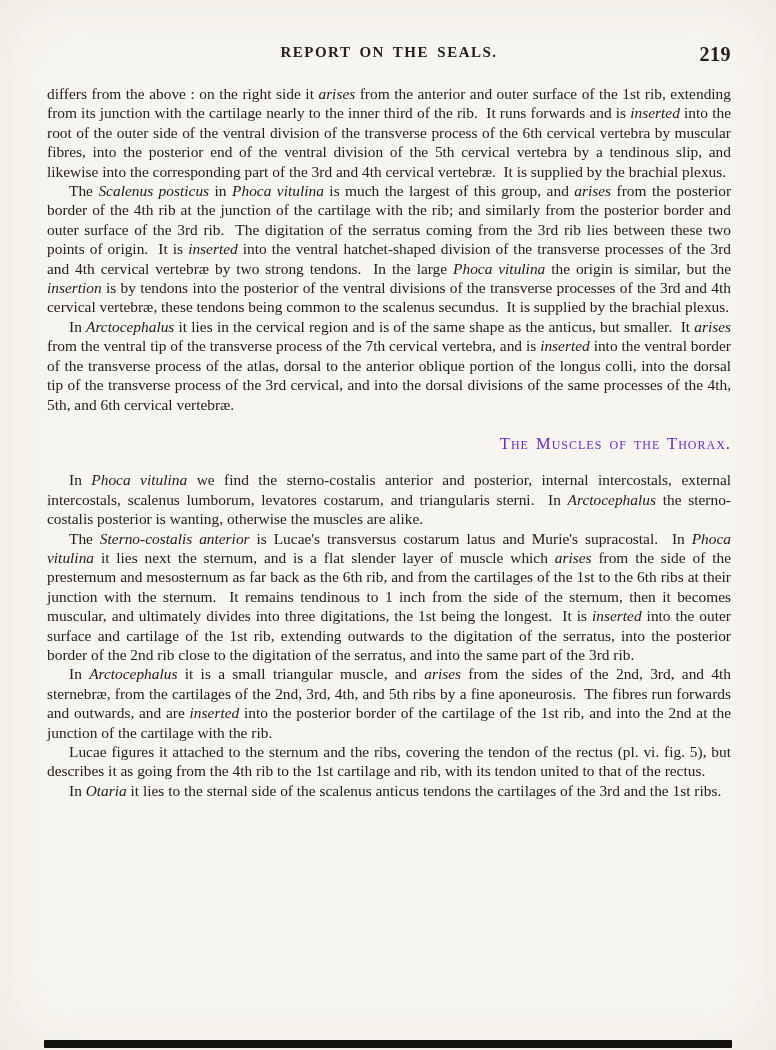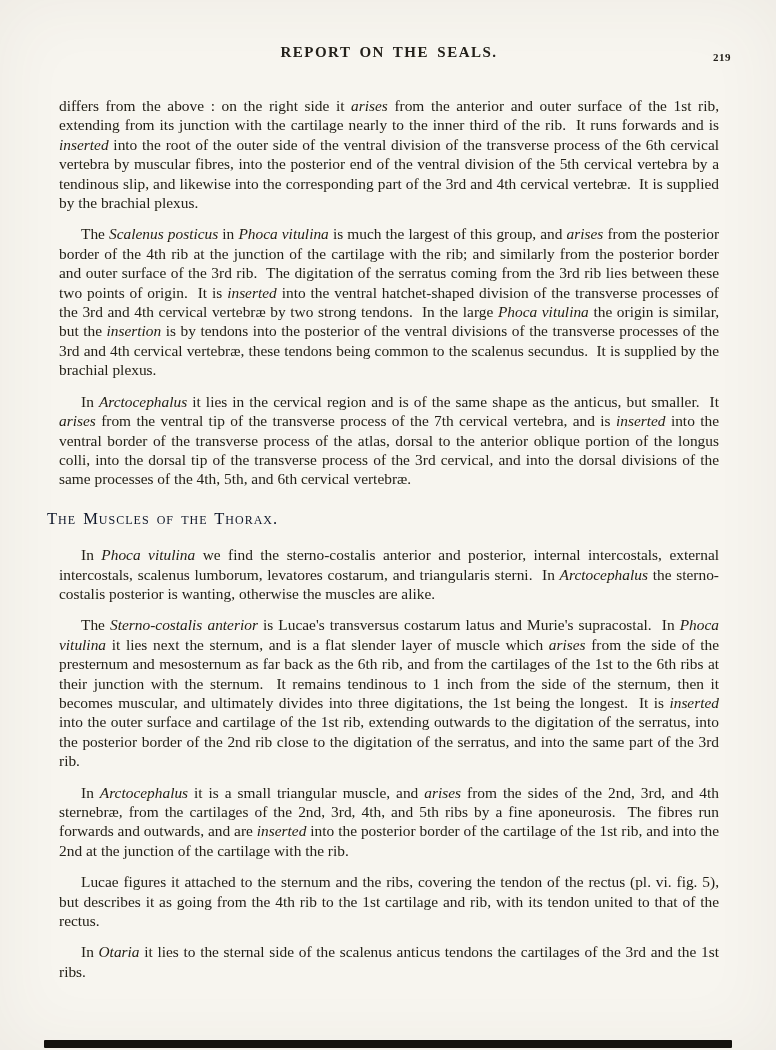--- a/index.html
+++ b/index.html
@@ -33,54 +33,53 @@
     font-size: 15px;
     font-weight: bold;
     letter-spacing: 1.5px;
     word-spacing: 3px;
     color: #23201a;
   }
   .page-number {
     position: absolute;
     right: 0;
     top: -1px;
-    font-size: 11px;
+    font-size: 20px;
     font-weight: bold;
     letter-spacing: 0.5px;
     color: #23201a;
-    margin-top: 8px;
   }
   .body-text {
     position: absolute;
     top: 84px;
     left: 47px;
     width: 684px;
     font-size: 15.4px;
     line-height: 19.4px;
     text-align: justify;
     color: #242118;
   }
   .paragraph {
-    margin: 12px;
+    margin: 0;
   }
   .paragraph.indent {
     text-indent: 22px;
   }
   .it {
     font-style: italic;
   }
   .section-heading {
-    text-align: left;
+    text-align: right;
     text-indent: 0;
     font-variant: small-caps;
     letter-spacing: 1px;
     word-spacing: 2px;
     font-size: 16.5px;
     margin: 20px 0 17px 0;
-    color: #0f172a;
+    color: #6d28d9;
   }
   .scan-bar {
     position: absolute;
     left: 44px;
     right: 44px;
     bottom: 2px;
     height: 8px;
     background: #14120e;
     border-radius: 1px;
   }

